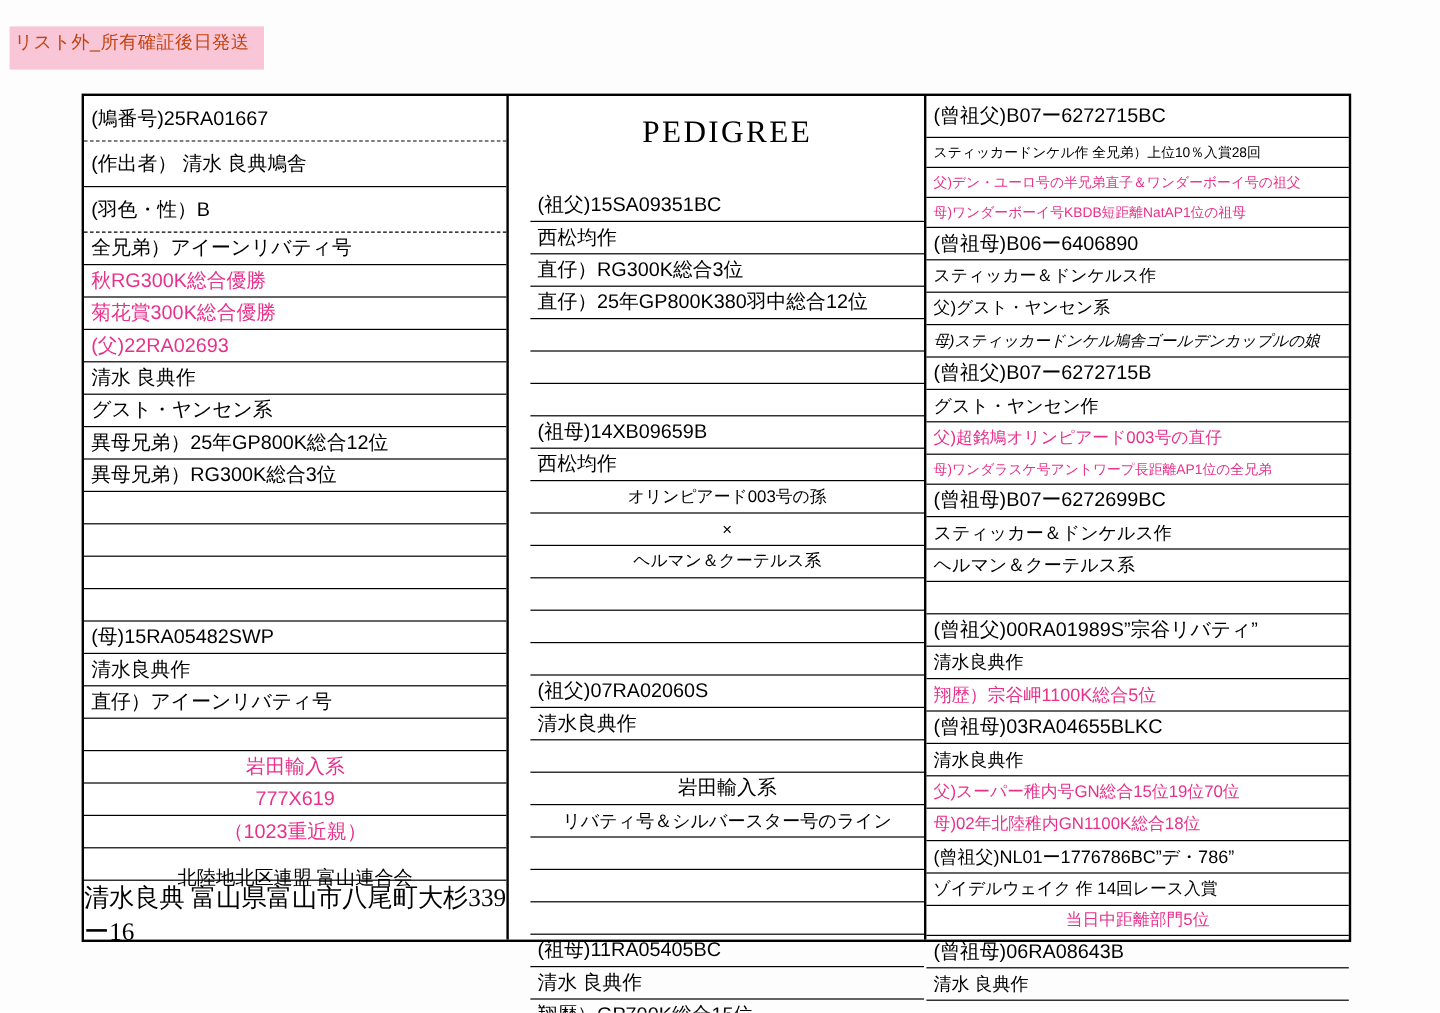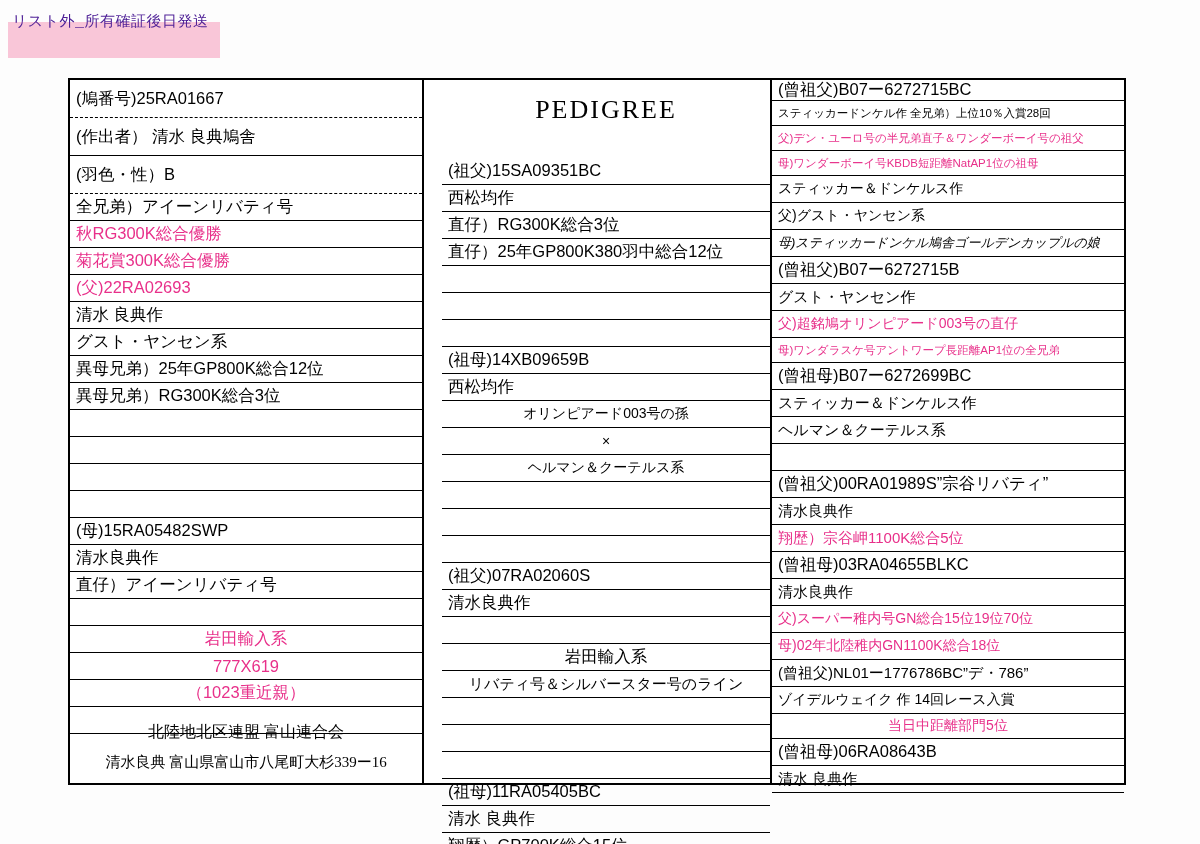--- a/index.html
+++ b/index.html
@@ -15,23 +15,23 @@
     position:absolute;left:0;top:0;width:1200px;height:844px;
     background:#fdfdfd;
   }
   
   .note{
     position:absolute;left:8px;top:22px;width:212px;height:36px;
     background:#f9c6d8;
     border:0;
   }
   .note-text{
-    position:absolute;left:12px;top:12px;width:210px;
-    font-size:15px;color:#4c1d95;letter-spacing:0.5px;
-    font-family:Liberation Mono, monospace;
+    position:absolute;left:12px;top:26px;width:210px;
+    font-size:15px;color:#c2410c;letter-spacing:0.5px;
+    font-family:Liberation Sans, sans-serif;
     white-space:nowrap;
   }
   
   .frame{
     position:absolute;left:68px;top:78px;width:1058px;height:707px;
     border:2px solid #000;
     box-sizing:border-box;
     background:#fff;
   }
   
@@ -68,21 +68,21 @@
   .t22{font-size:26px;letter-spacing:2px;}
 
   .title{
     height:60px;display:flex;align-items:center;justify-content:center;
     border-bottom:none;
     font-family:"Liberation Serif","DejaVu Serif",serif;
   }
   .pad-top{height:18px;border-bottom:none;}
   .footwrap{position:absolute;left:0;right:0;bottom:6px;}
   .footline{height:30px;display:flex;align-items:center;justify-content:center;font-size:16px;font-family:Liberation Serif, serif;}
-  .footline.small{font-size:15px;}
+  .footline.small{font-size:21px;}
 </style>
 </head>
 <body>
 
 <div class="sheet">
 
   <div class="note"></div>
   <div class="note-text">リスト外_所有確証後日発送</div>
 
   <div class="frame">
@@ -153,24 +153,25 @@
       <div class="row t16 blank" style="height:27px">.</div>
       <div class="row t16 blank" style="height:27px">.</div>
 
       <div class="row t16" style="height:27px">(祖母)11RA05405BC</div>
       <div class="row t16" style="height:27px">清水  良典作</div>
       <div class="row t16" style="height:27px">翔歴）GP700K総合15位</div>
 
     </div>
 
     <div class="col colC">
-      <div class="row t16" style="height:21px">(曾祖父)B07ー6272715BC</div>
+      <div class="row t16" style="height:35px">(曾祖父)B07ー6272715BC</div>
       <div class="row t11" style="height:25px">スティッカードンケル作   全兄弟）上位10％入賞28回</div>
       <div class="row t11 pink" style="height:25px">父)デン・ユーロ号の半兄弟直子＆ワンダーボーイ号の祖父</div>
       <div class="row t11 pink" style="height:25px">母)ワンダーボーイ号KBDB短距離NatAP1位の祖母</div>
+      <div class="row t16" style="height:27px">(曾祖母)B06ー6406890</div>
       <div class="row t14" style="height:27px">スティッカー＆ドンケルス作</div>
       <div class="row t14" style="height:27px">父)グスト・ヤンセン系</div>
       <div class="row t13" style="height:27px">母)スティッカードンケル鳩舎ゴールデンカップルの娘</div>
 
       <div class="row t16" style="height:27px">(曾祖父)B07ー6272715B</div>
       <div class="row t15" style="height:27px">グスト・ヤンセン作</div>
       <div class="row t14 pink" style="height:27px">父)超銘鳩オリンピアード003号の直仔</div>
       <div class="row t11 pink" style="height:25px">母)ワンダラスケ号アントワープ長距離AP1位の全兄弟</div>
       <div class="row t16" style="height:27px">(曾祖母)B07ー6272699BC</div>
       <div class="row t15" style="height:27px">スティッカー＆ドンケルス作</div>

